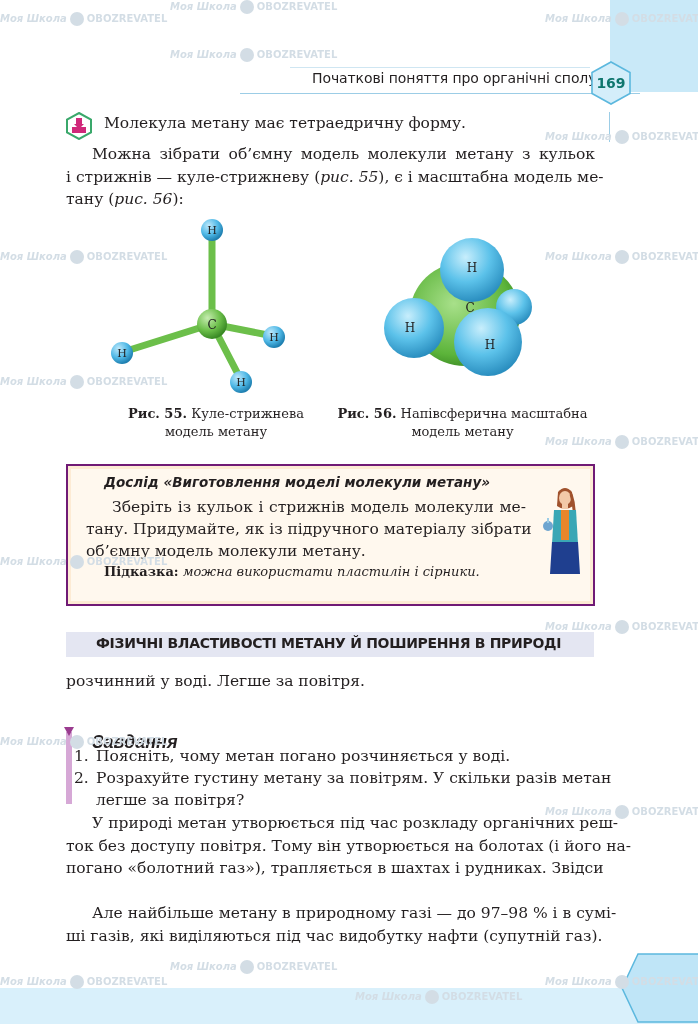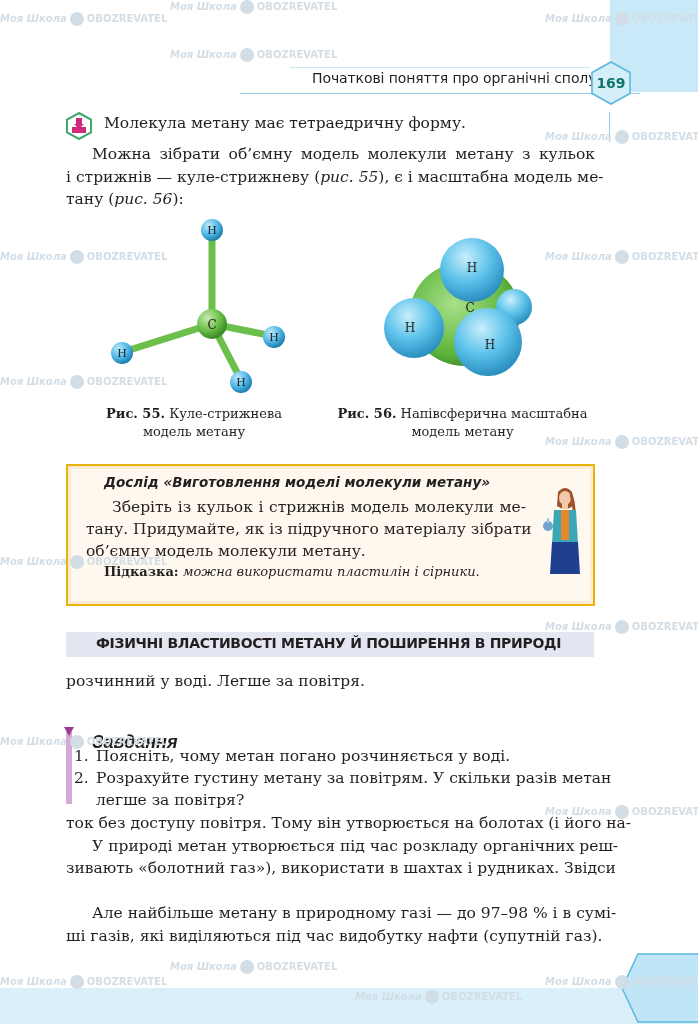--- a/index.html
+++ b/index.html
@@ -25,21 +25,21 @@
     .para { position: absolute; font-size: 15.5px; line-height: 22.5px; text-align: justify; text-align-last: left; }
     .para .line { display: block; text-align: justify; text-align-last: justify; white-space: nowrap; }
     .para .line.last { text-align-last: left; }
     .indent { padding-left: 26px; }
     em.it { font-style: italic; }
 
     .fig { position: absolute; }
     .caption { position: absolute; font-size: 13px; line-height: 18px; text-align: center; }
     .caption b { font-weight: bold; }
 
-    .exp-box { position: absolute; left: 66px; top: 464px; width: 529px; height: 142px; border: 2px solid #eab308; background: #fff8ee; box-shadow: inset 0 0 0 3px #fdebd4; }
+    .exp-box { position: absolute; left: 66px; top: 464px; width: 529px; height: 142px; border: 2px solid #701a75; background: #fff8ee; box-shadow: inset 0 0 0 3px #fdebd4; }
     .exp-title { position: absolute; left: 36px; top: 8px; font-family: "DejaVu Sans", "Liberation Sans", sans-serif; font-style: italic; font-weight: bold; font-size: 13.5px; }
     .exp-body { position: absolute; left: 18px; top: 30px; width: 440px; font-size: 15.5px; line-height: 22px; }
     .exp-body .line { display: block; text-align: justify; text-align-last: justify; white-space: nowrap; }
     .exp-body .line.last { text-align-last: left; }
     .hint { position: absolute; left: 36px; top: 98px; font-size: 13px; white-space: nowrap; }
     .hint b { font-weight: bold; }
     .hint i { font-style: italic; }
     .girl { position: absolute; left: 472px; top: 18px; width: 50px; height: 100px; }
 
     .section-band { position: absolute; left: 66px; top: 632px; width: 528px; height: 25px; background: #e4e6f2; }
@@ -140,21 +140,21 @@
   <circle cx="134" cy="75" r="18" fill="url(#hg2)"></circle>
   <circle cx="92" cy="38" r="32" fill="url(#hg2)"></circle>
   <text x="92" y="40" text-anchor="middle" font-family="DejaVu Serif, serif" font-size="12" fill="#222">H</text>
   <text x="90" y="80" text-anchor="middle" font-family="DejaVu Serif, serif" font-size="12" fill="#222">C</text>
   <circle cx="34" cy="96" r="30" fill="url(#hg2)"></circle>
   <text x="30" y="100" text-anchor="middle" font-family="DejaVu Serif, serif" font-size="12" fill="#222">H</text>
   <circle cx="108" cy="110" r="34" fill="url(#hg2)"></circle>
   <text x="110" y="117" text-anchor="middle" font-family="DejaVu Serif, serif" font-size="12" fill="#222">H</text>
 </svg>
 
-<div class="caption" style="left:94px; top:405px; width:200px;">
+<div class="caption" style="left:116px; top:405px; width:200px;">
   <div><b>Рис. 55.</b> <span>Куле-стрижнева</span></div>
   <div>модель метану</div>
 </div>
 <div class="caption" style="left:330px; top:405px; width:265px;">
   <div><b>Рис. 56.</b> <span>Напівсферична масштабна</span></div>
   <div>модель метану</div>
 </div>
 
 <div class="exp-box">
   <div class="exp-title">Дослід «Виготовлення моделі молекули метану»</div>
@@ -196,23 +196,23 @@
     <span class="line">Поясніть, чому метан погано розчиняється у воді.</span>
   </div>
   <div class="task-item">
     <span class="num">2.</span>
     <span class="line">Розрахуйте густину метану за повітрям. У скільки разів метан</span>
     <span class="line">легше за повітря?</span>
   </div>
 </div>
 
 <div class="para" style="left:66px; top:812px; width:529px;">
+  <span class="line indent">У природі метан утворюється під час розкладу органічних реш-</span>
   <span class="line">ток без доступу повітря. Тому він утворюється на болотах (і його на-</span>
-  <span class="line indent">У природі метан утворюється під час розкладу органічних реш-</span>
-  <span class="line">зивають «болотний газ»), використати в шахтах і рудниках. Звідси</span>
+  <span class="line">погано «болотний газ»), трапляється в шахтах і рудниках. Звідси</span>
 </div>
 
 <div class="para" style="left:66px; top:902px; width:529px;">
   <span class="line indent">Але найбільше метану в природному газі — до 97–98 % і в сумі-</span>
   <span class="line">ші газів, які виділяються під час видобутку нафти (супутній газ).</span>
 </div>
 
 <svg class="bottom-hex" viewBox="0 0 78 72">
   <polygon points="18,2 80,2 80,70 18,70 2,36" fill="#bfe5f7" stroke="#5cb8de" stroke-width="1.5"></polygon>
 </svg>

